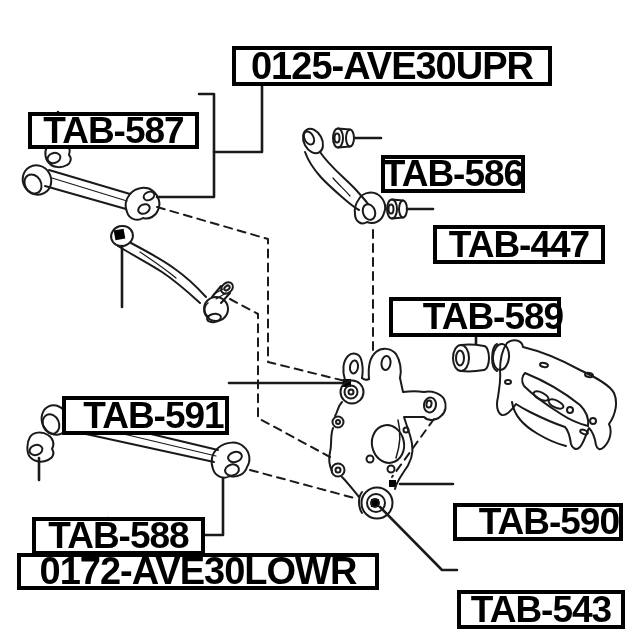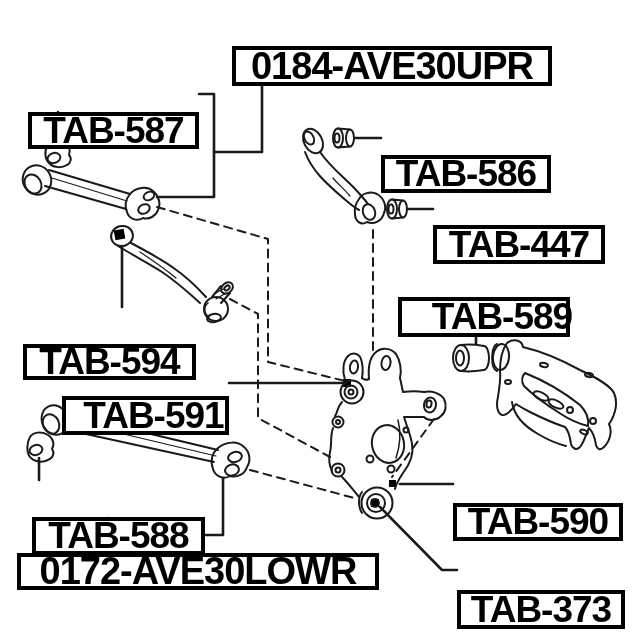--- a/index.html
+++ b/index.html
@@ -172,56 +172,53 @@
       <ellipse cx="235" cy="457" rx="7" ry="5" transform="rotate(-15 235 457)"></ellipse>
       <ellipse cx="232" cy="470" rx="7" ry="5.5" transform="rotate(-15 232 470)"></ellipse>
     </g>
     <g>
       <path d="M30,437 C33,432 42,431 48,435 C53,438 55,444 52,449 C55,453 53,458 48,460 C42,463 34,462 30,457 C26,452 27,442 30,437 Z"></path>
       <ellipse cx="36" cy="450" rx="6.5" ry="5" transform="rotate(-15 36 450)"></ellipse>
     </g>
   </svg>
 
   <div class="label-box fs-code" style="left:232px;top:46px;width:320px;height:40px;">
-    <span>0184-AVE30UPR</span>
+    <span>0125-AVE30UPR</span>
   </div>
 
   <div class="label-box fs-tab" style="left:28px;top:75px;width:171px;height:37px;">
     <span>TAB-587</span>
   </div>
 
-  <div class="label-box fs-tab" style="left:381px;top:118px;width:170px;height:38px;">
+  <div class="label-box fs-tab" style="left:381px;top:118px;width:144px;height:38px;">
     <span>TAB-586</span>
   </div>
 
   <div class="label-box fs-tab" style="left:433px;top:188px;width:172px;height:39px;">
     <span>TAB-447</span>
   </div>
 
-  <div class="label-box fs-tab" style="left:398px;top:260px;width:172px;height:40px;padding-left:36px;">
+  <div class="label-box fs-tab" style="left:389px;top:260px;width:172px;height:40px;padding-left:36px;">
     <span>TAB-589</span>
   </div>
 
-  <div class="label-box fs-tab" style="left:23px;top:307px;width:173px;height:36px;">
-    <span>TAB-594</span>
-  </div>
 
   <div class="label-box fs-tab" style="left:62px;top:359px;width:167px;height:39px;padding-left:16px;">
     <span>TAB-591</span>
   </div>
 
-  <div class="label-box fs-tab" style="left:453px;top:466px;width:170px;height:38px;">
+  <div class="label-box fs-tab" style="left:453px;top:466px;width:170px;height:38px;justify-content:flex-end;">
     <span>TAB-590</span>
   </div>
 
   <div class="label-box fs-tab" style="left:32px;top:480px;width:173px;height:38px;">
     <span>TAB-588</span>
   </div>
 
   <div class="label-box fs-code" style="left:17px;top:553px;width:362px;height:37px;">
     <span>0172-AVE30LOWR</span>
   </div>
 
   <div class="label-box fs-tab" style="left:457px;top:553px;width:168px;height:39px;">
-    <span>TAB-373</span>
+    <span>TAB-543</span>
   </div>
 
 </div>
 
 </body></html>

